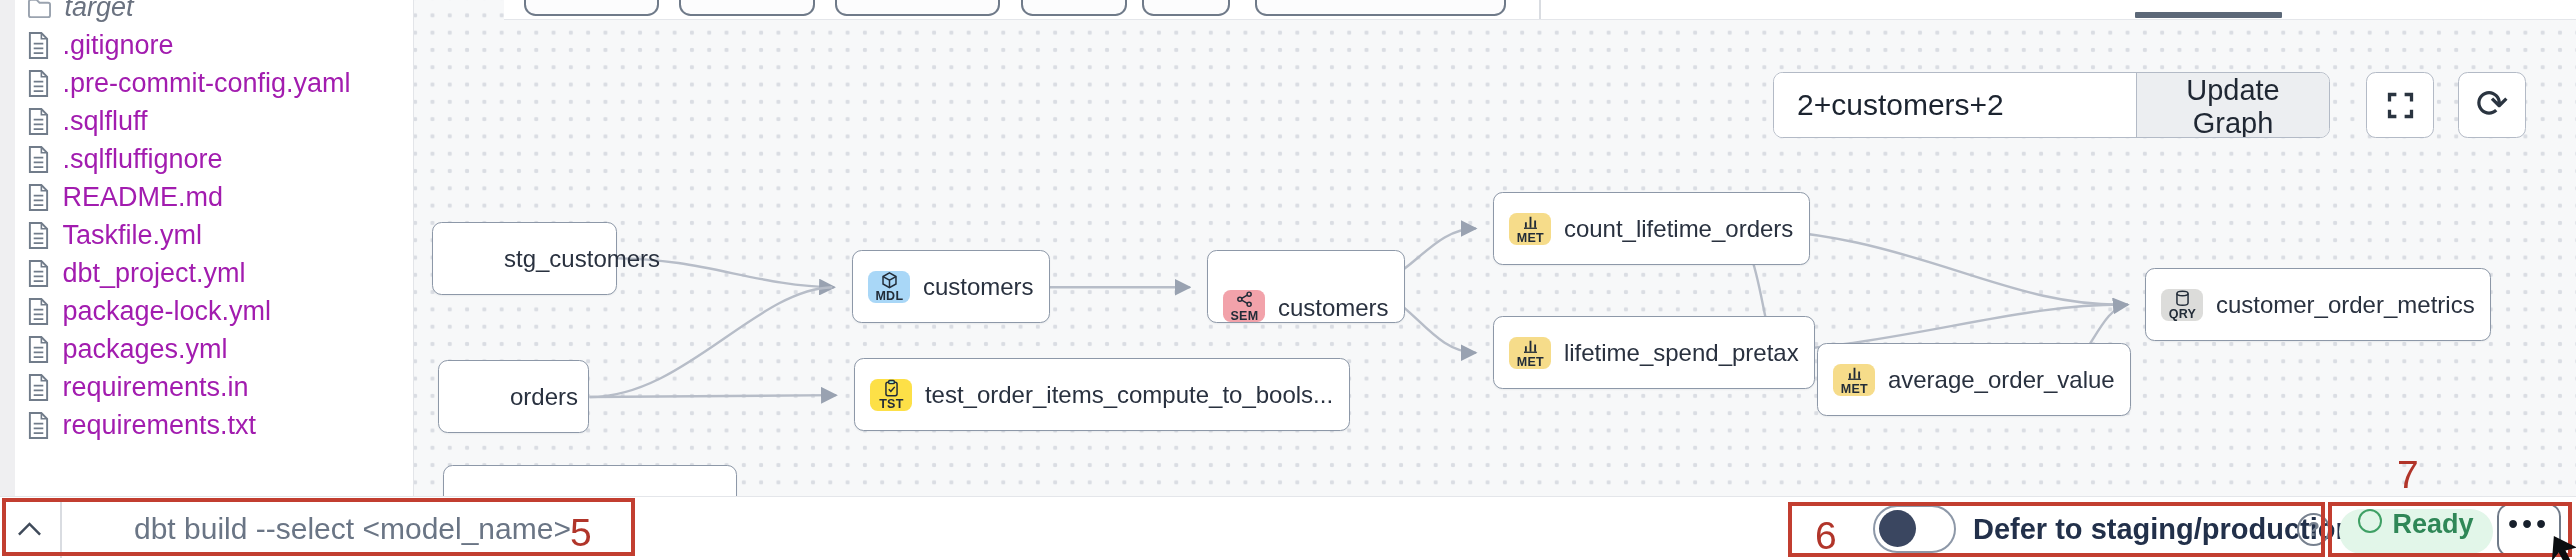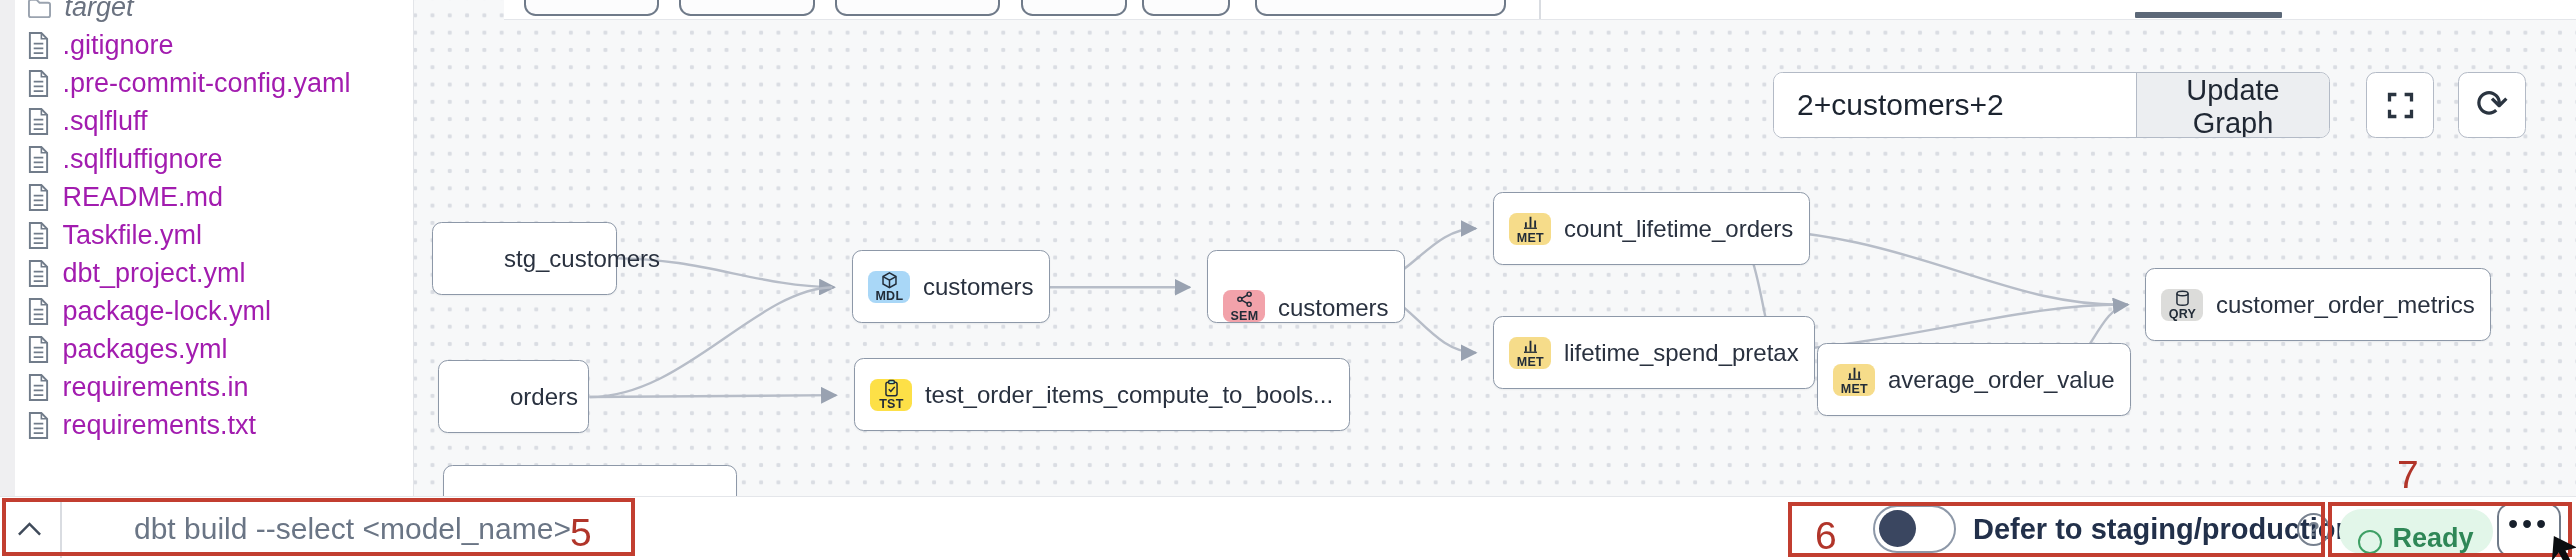--- a/index.html
+++ b/index.html
@@ -80,21 +80,21 @@
   .cmd-input::placeholder{color:#6a7585;opacity:1;}
   .toggle{position:absolute;left:1873px;top:505px;width:83px;height:48px;border:2.9px solid #8d98a8;
     border-radius:26px;background:#fff;box-sizing:border-box;cursor:pointer;z-index:7;}
   .toggle .knob{position:absolute;left:3.9px;top:2.9px;width:37px;height:37px;border-radius:50%;background:#3a4660;}
   .defer-label{position:absolute;left:1973px;top:505px;height:48px;display:flex;align-items:center;
     font-size:29px;font-weight:700;color:#22304a;z-index:7;white-space:nowrap;}
   .help-circle{position:absolute;left:2297px;top:513px;width:33px;height:33px;border:2.9px solid #77818f;
     border-radius:50%;box-sizing:border-box;display:flex;align-items:center;justify-content:center;
     font-size:20px;font-weight:700;color:#77818f;z-index:7;cursor:pointer;}
   .ready-pill{position:absolute;left:2339px;top:509px;height:45px;border-radius:23px;background:#e2f6e9;
-    display:flex;align-items:flex-end;gap:10.6px;padding:0 19px;z-index:7;cursor:pointer;}
+    display:flex;align-items:flex-start;gap:10.6px;padding:0 19px;z-index:7;cursor:pointer;}
   .ready-ring{width:24px;height:24px;border:2.9px solid #3fa065;border-radius:50%;box-sizing:border-box;}
   .ready-text{font-size:27px;color:#2f8757;font-weight:600;}
   .ellipsis-btn{position:absolute;left:2497px;top:503px;width:64px;height:54px;border:2.9px solid #6f7a89;
     border-radius:13.5px;background:#fff;box-sizing:border-box;display:flex;align-items:center;
     justify-content:center;z-index:7;cursor:pointer;}
   .ellipsis-btn span{font-size:29px;letter-spacing:3.9px;color:#17202c;line-height:0;transform:translateY(-5.8px);}
   
   .anno-box{position:absolute;border:4.8px solid #c23e30;box-sizing:border-box;z-index:8;pointer-events:none;}
   .anno-num{position:absolute;color:#b1352a;font-size:39px;z-index:9;pointer-events:none;}
   .cursor{position:absolute;right:-2.9px;bottom:-3.9px;z-index:10;}

